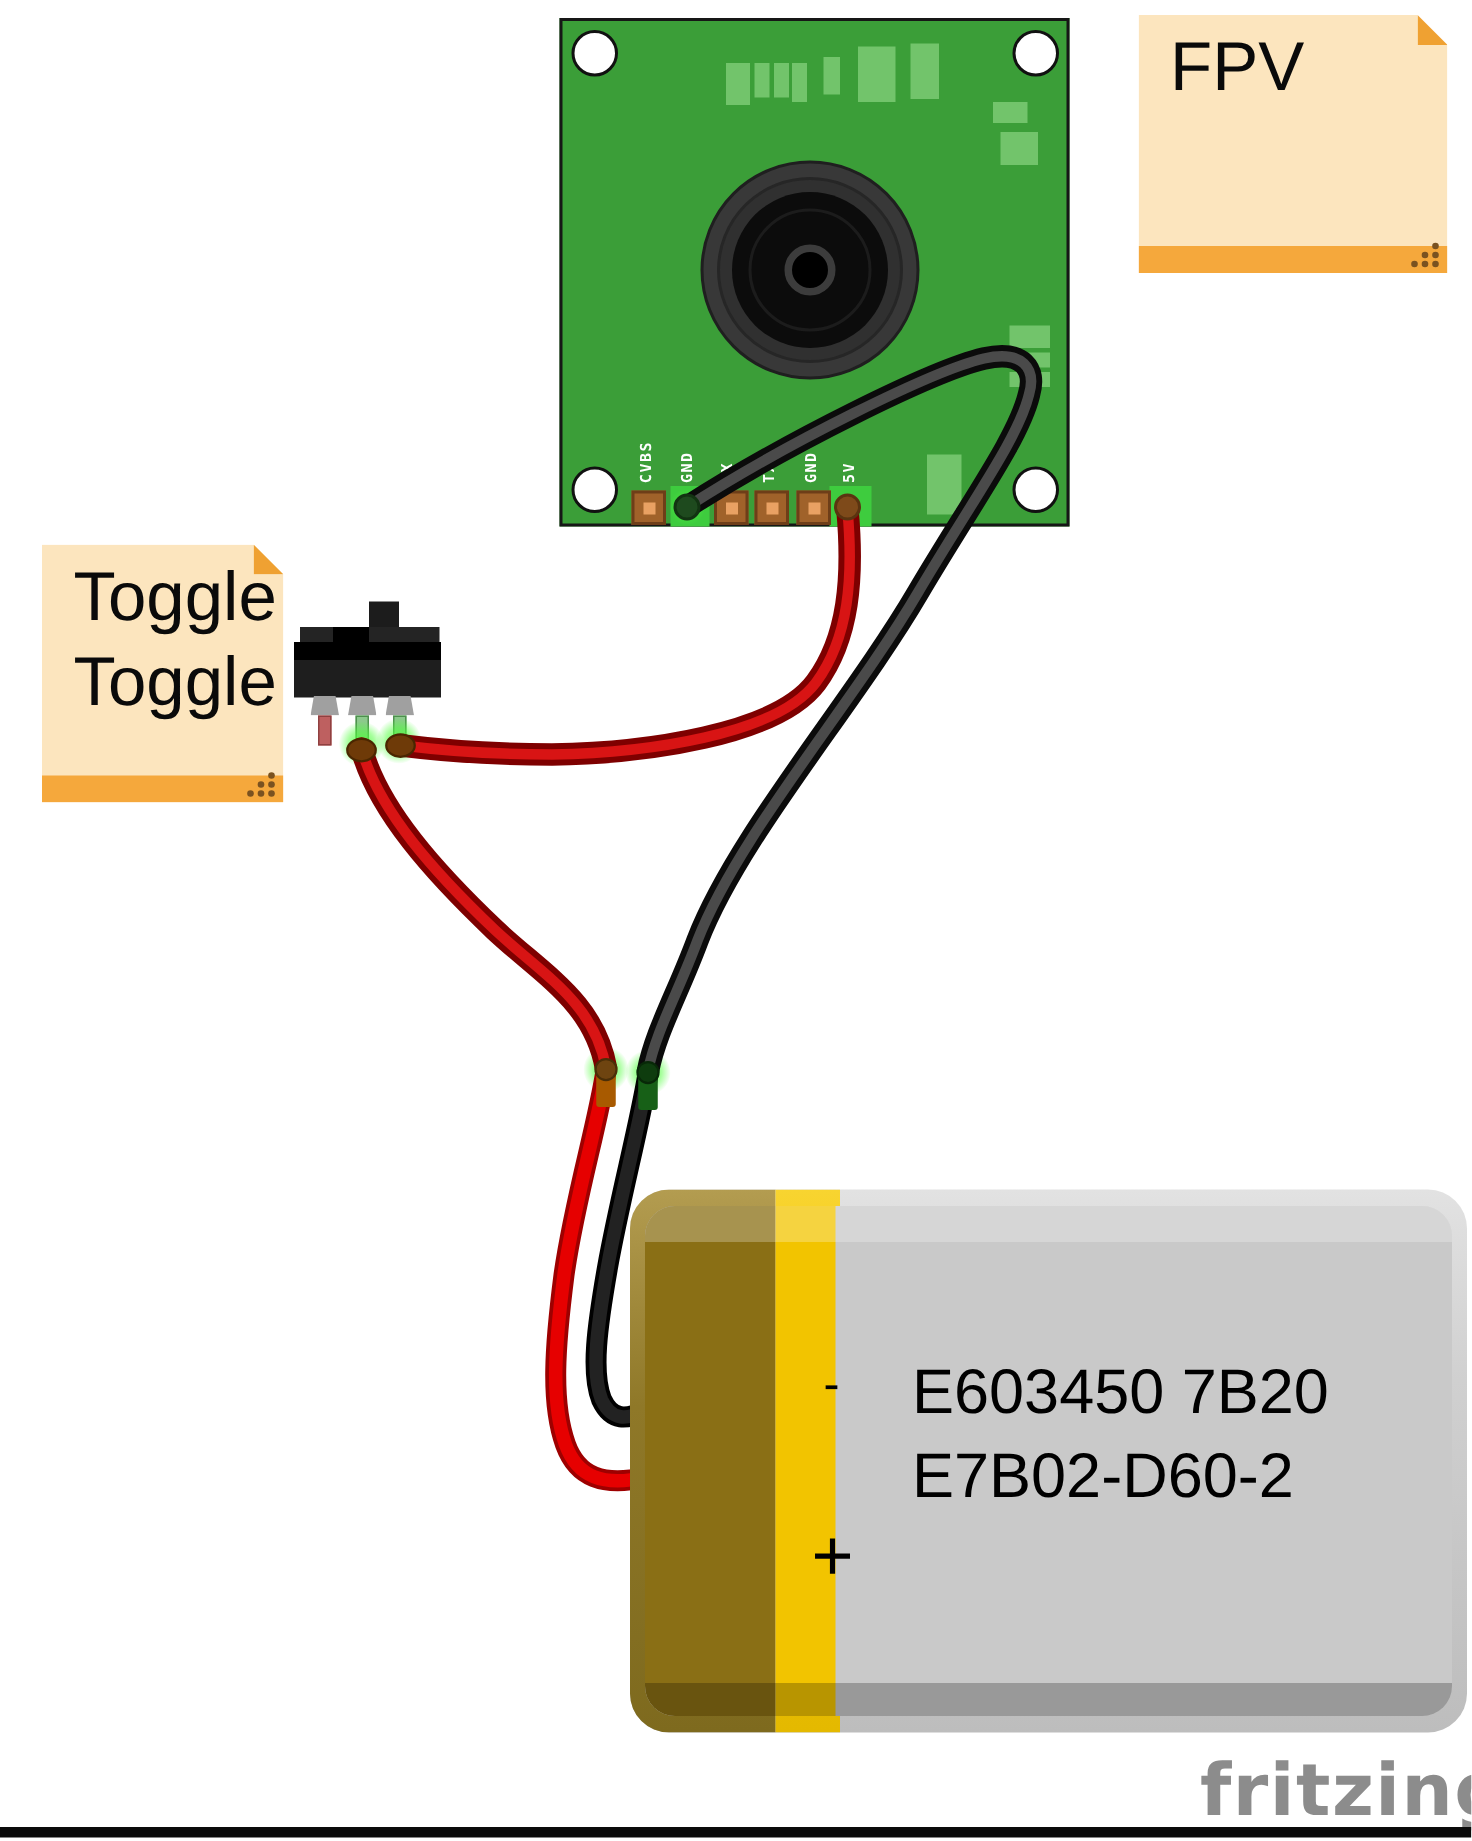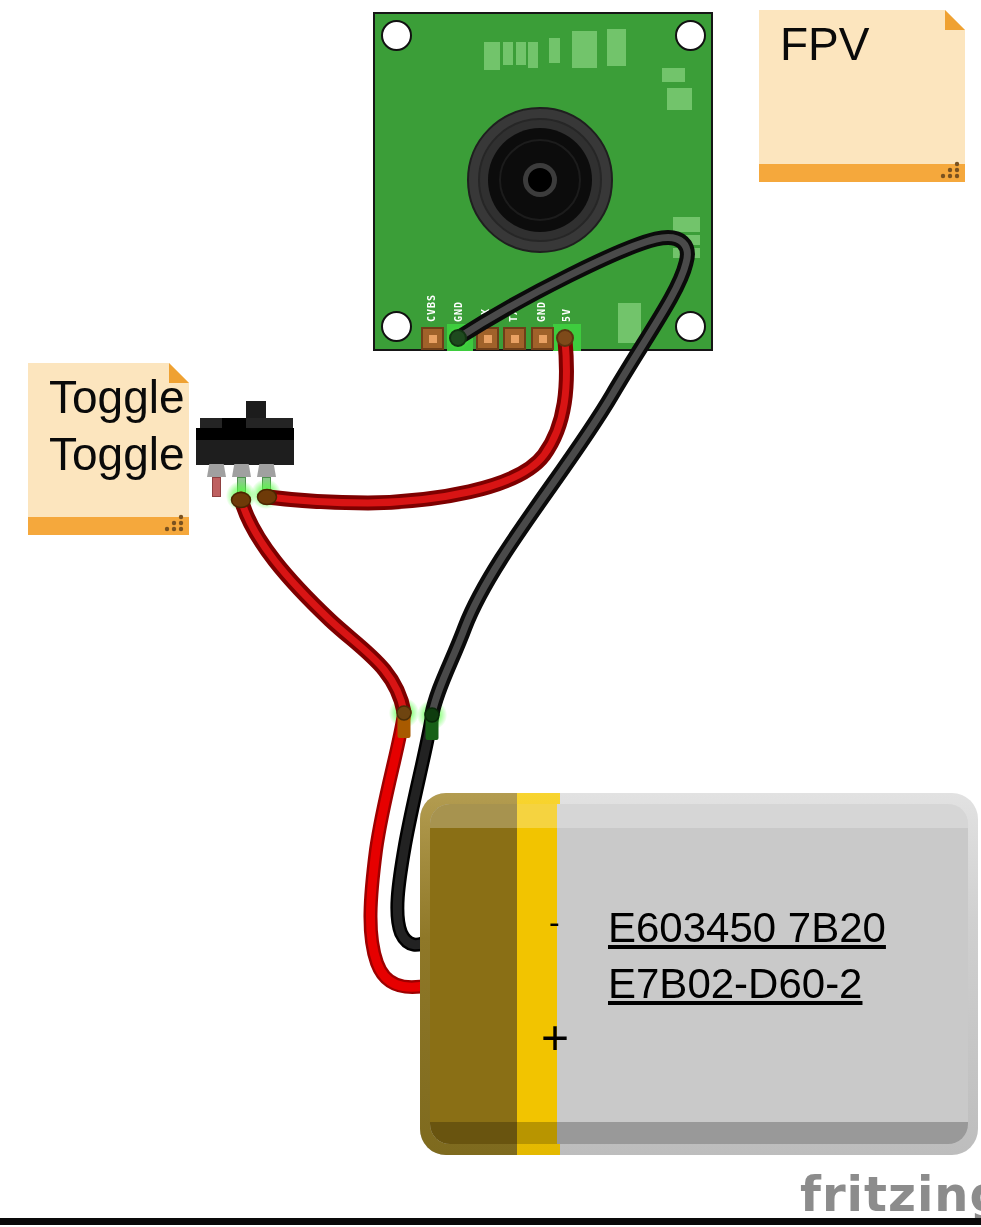--- a/index.html
+++ b/index.html
@@ -46,21 +46,21 @@
   .bat-gold-outer{position:absolute;left:0;top:0;width:97px;height:100%;
            background:linear-gradient(#B39C50,#8F7828 40%,#7E6A1E);}
   .bat-yellow-outer{position:absolute;left:97px;top:0;width:43px;height:100%;
            background:linear-gradient(#F8D430,#F2C600 40%,#E4B900);}
   .bat-inner{position:absolute;left:10px;top:11px;right:10px;bottom:11px;border-radius:20px;
            overflow:hidden;background:#C9C9C9;}
   .bat-gold{position:absolute;left:0;top:0;width:87px;height:100%;background:#8A6F15;}
   .bat-yellow{position:absolute;left:87px;top:0;width:40px;height:100%;background:#F2C400;}
   .bat-toplight{position:absolute;left:0;top:0;width:100%;height:24px;background:rgba(255,255,255,0.25);}
   .bat-bottomdark{position:absolute;left:0;bottom:0;width:100%;height:22px;background:rgba(0,0,0,0.24);}
-  .bat-text{position:absolute;left:178px;top:96px;font-size:42px;line-height:56px;color:#000;white-space:nowrap;text-decoration:underline;}
+  .bat-text{position:absolute;left:178px;top:96px;font-size:42px;line-height:56px;color:#000;white-space:nowrap;}
   .bat-sign{position:absolute;color:#000;}
   .sign-minus{left:119px;top:100px;font-size:32px;}
   .sign-plus{left:111px;top:206px;font-size:48px;}
 
   
   .note{position:absolute;margin-left:28px;}
   .note-body{position:absolute;inset:0;background:#FCE5BE;
              clip-path:polygon(0 0, calc(100% - 20px) 0, 100% 20px, 100% 100%, 0 100%);}
   .note-strip{position:absolute;left:0;bottom:0;width:100%;height:18px;background:#F5A83C;}
   .note-fold{position:absolute;right:0;top:0;width:20px;height:20px;background:#EFA132;

